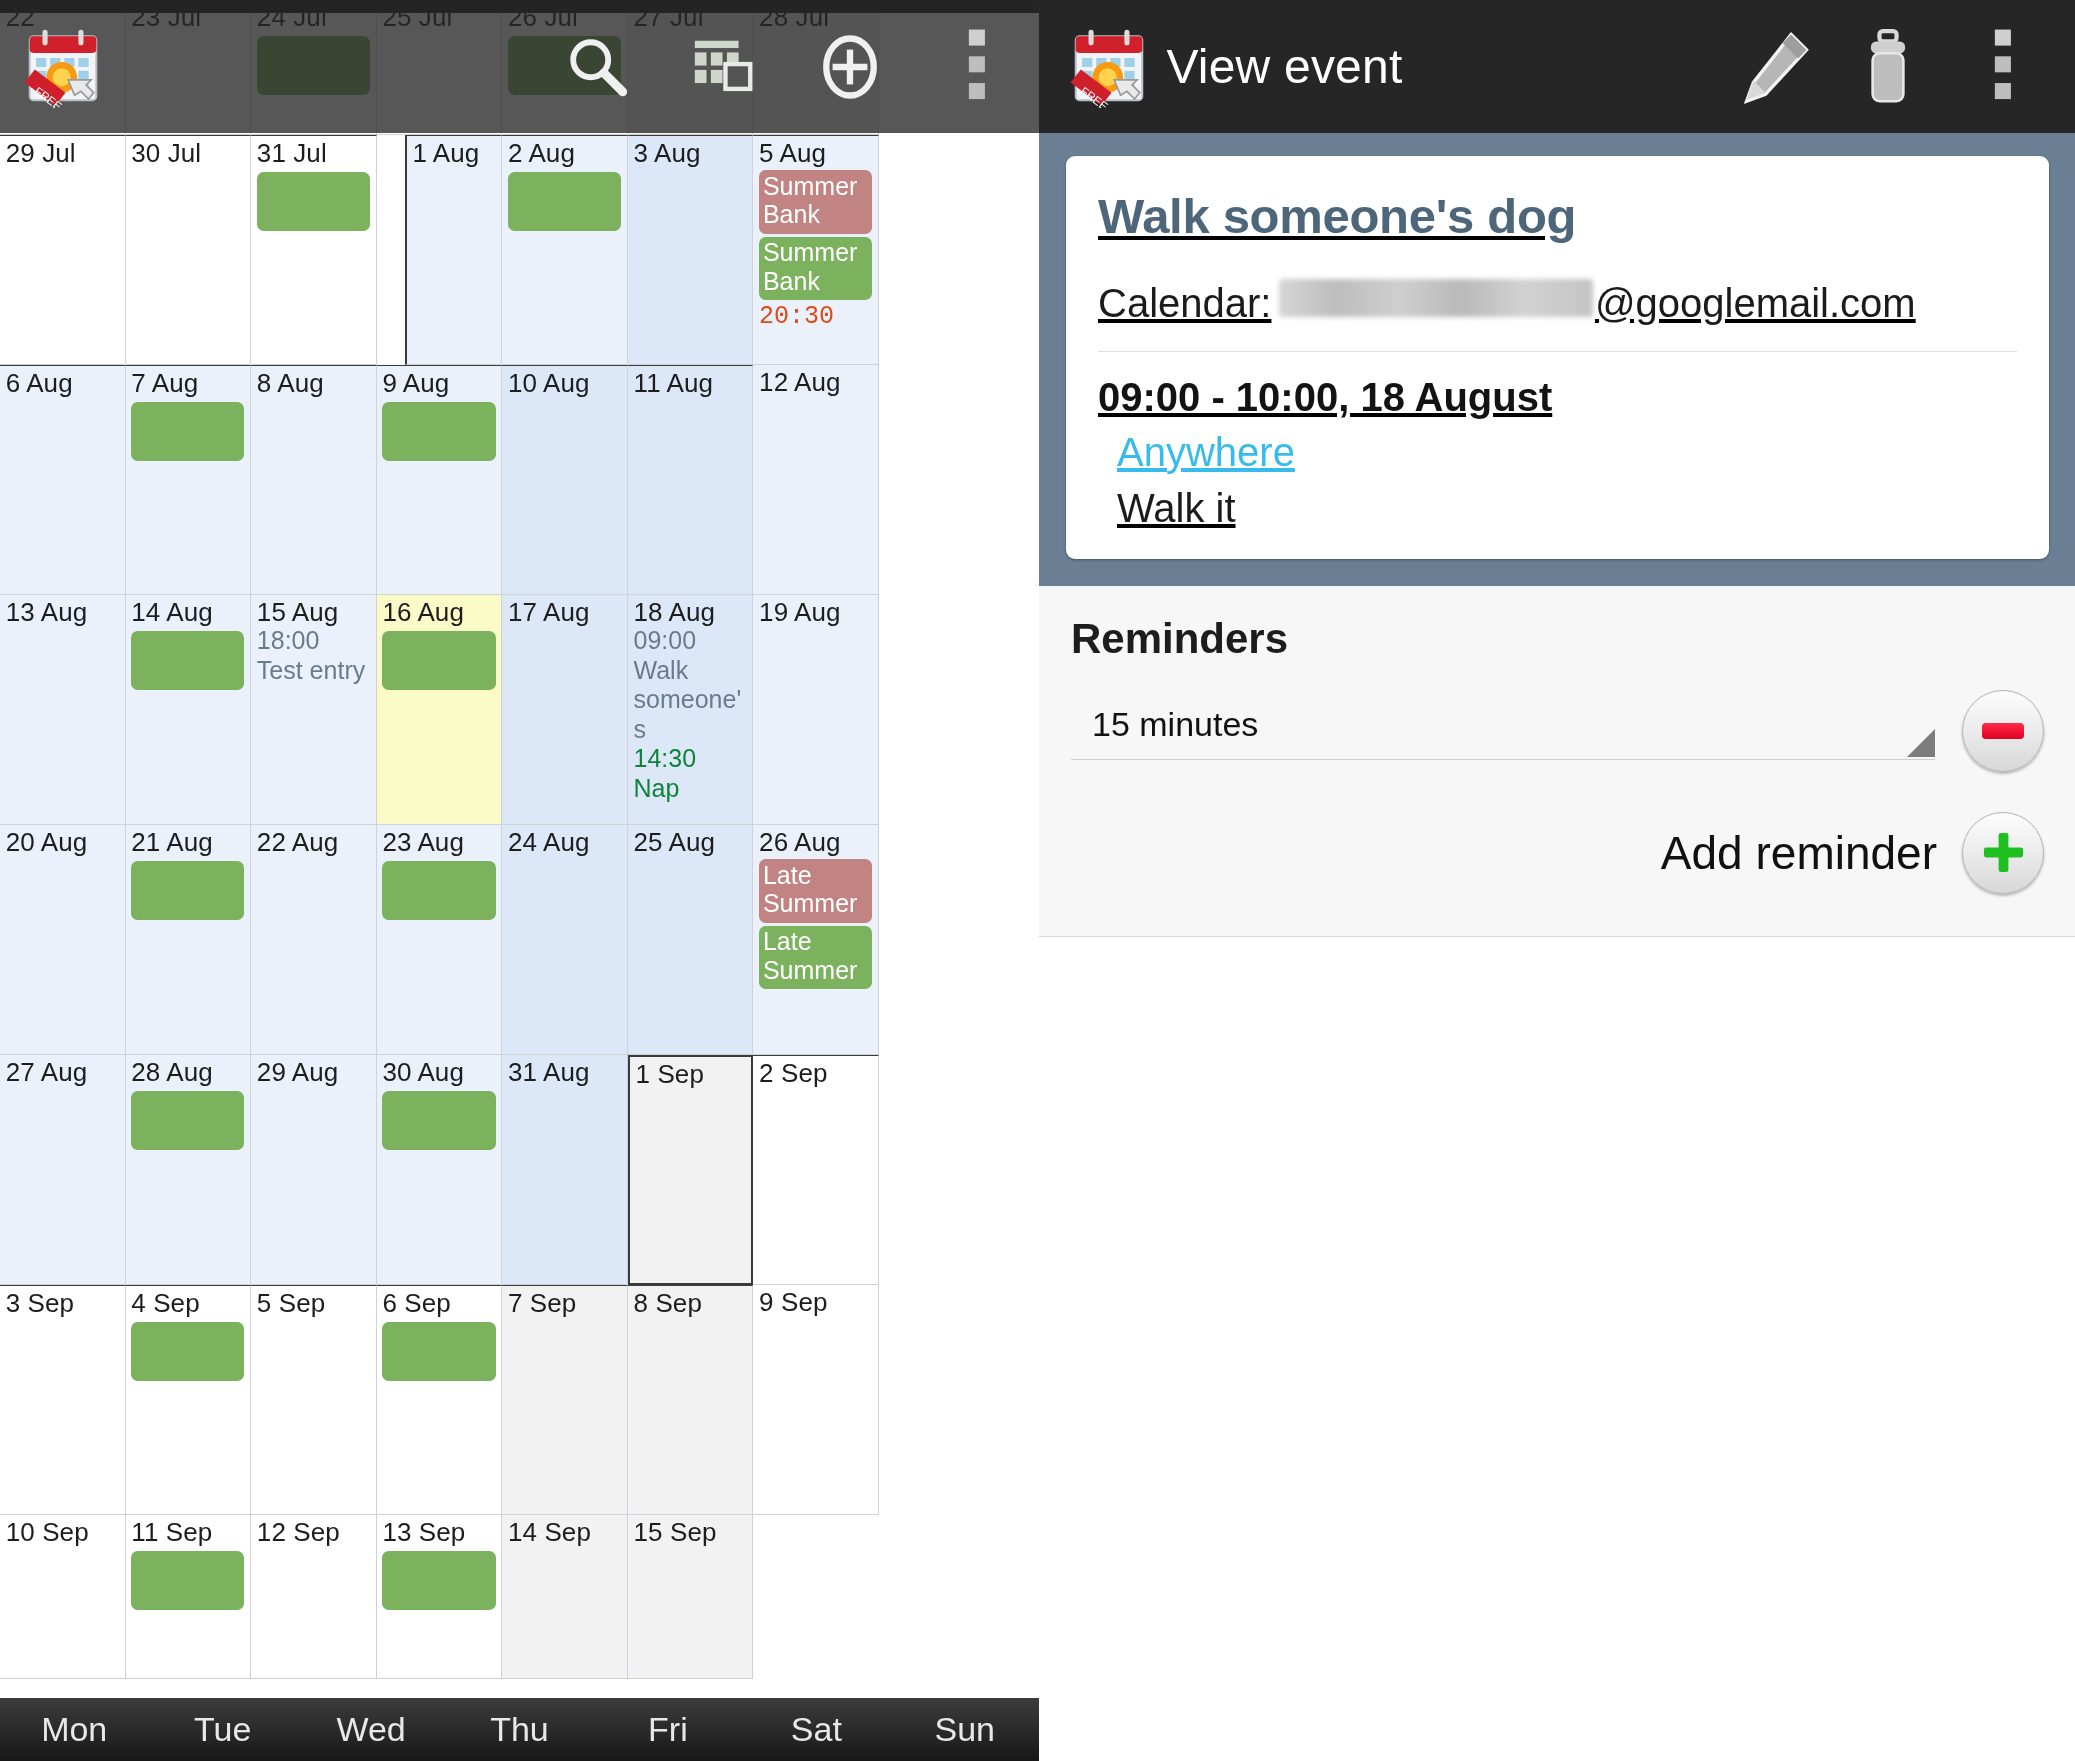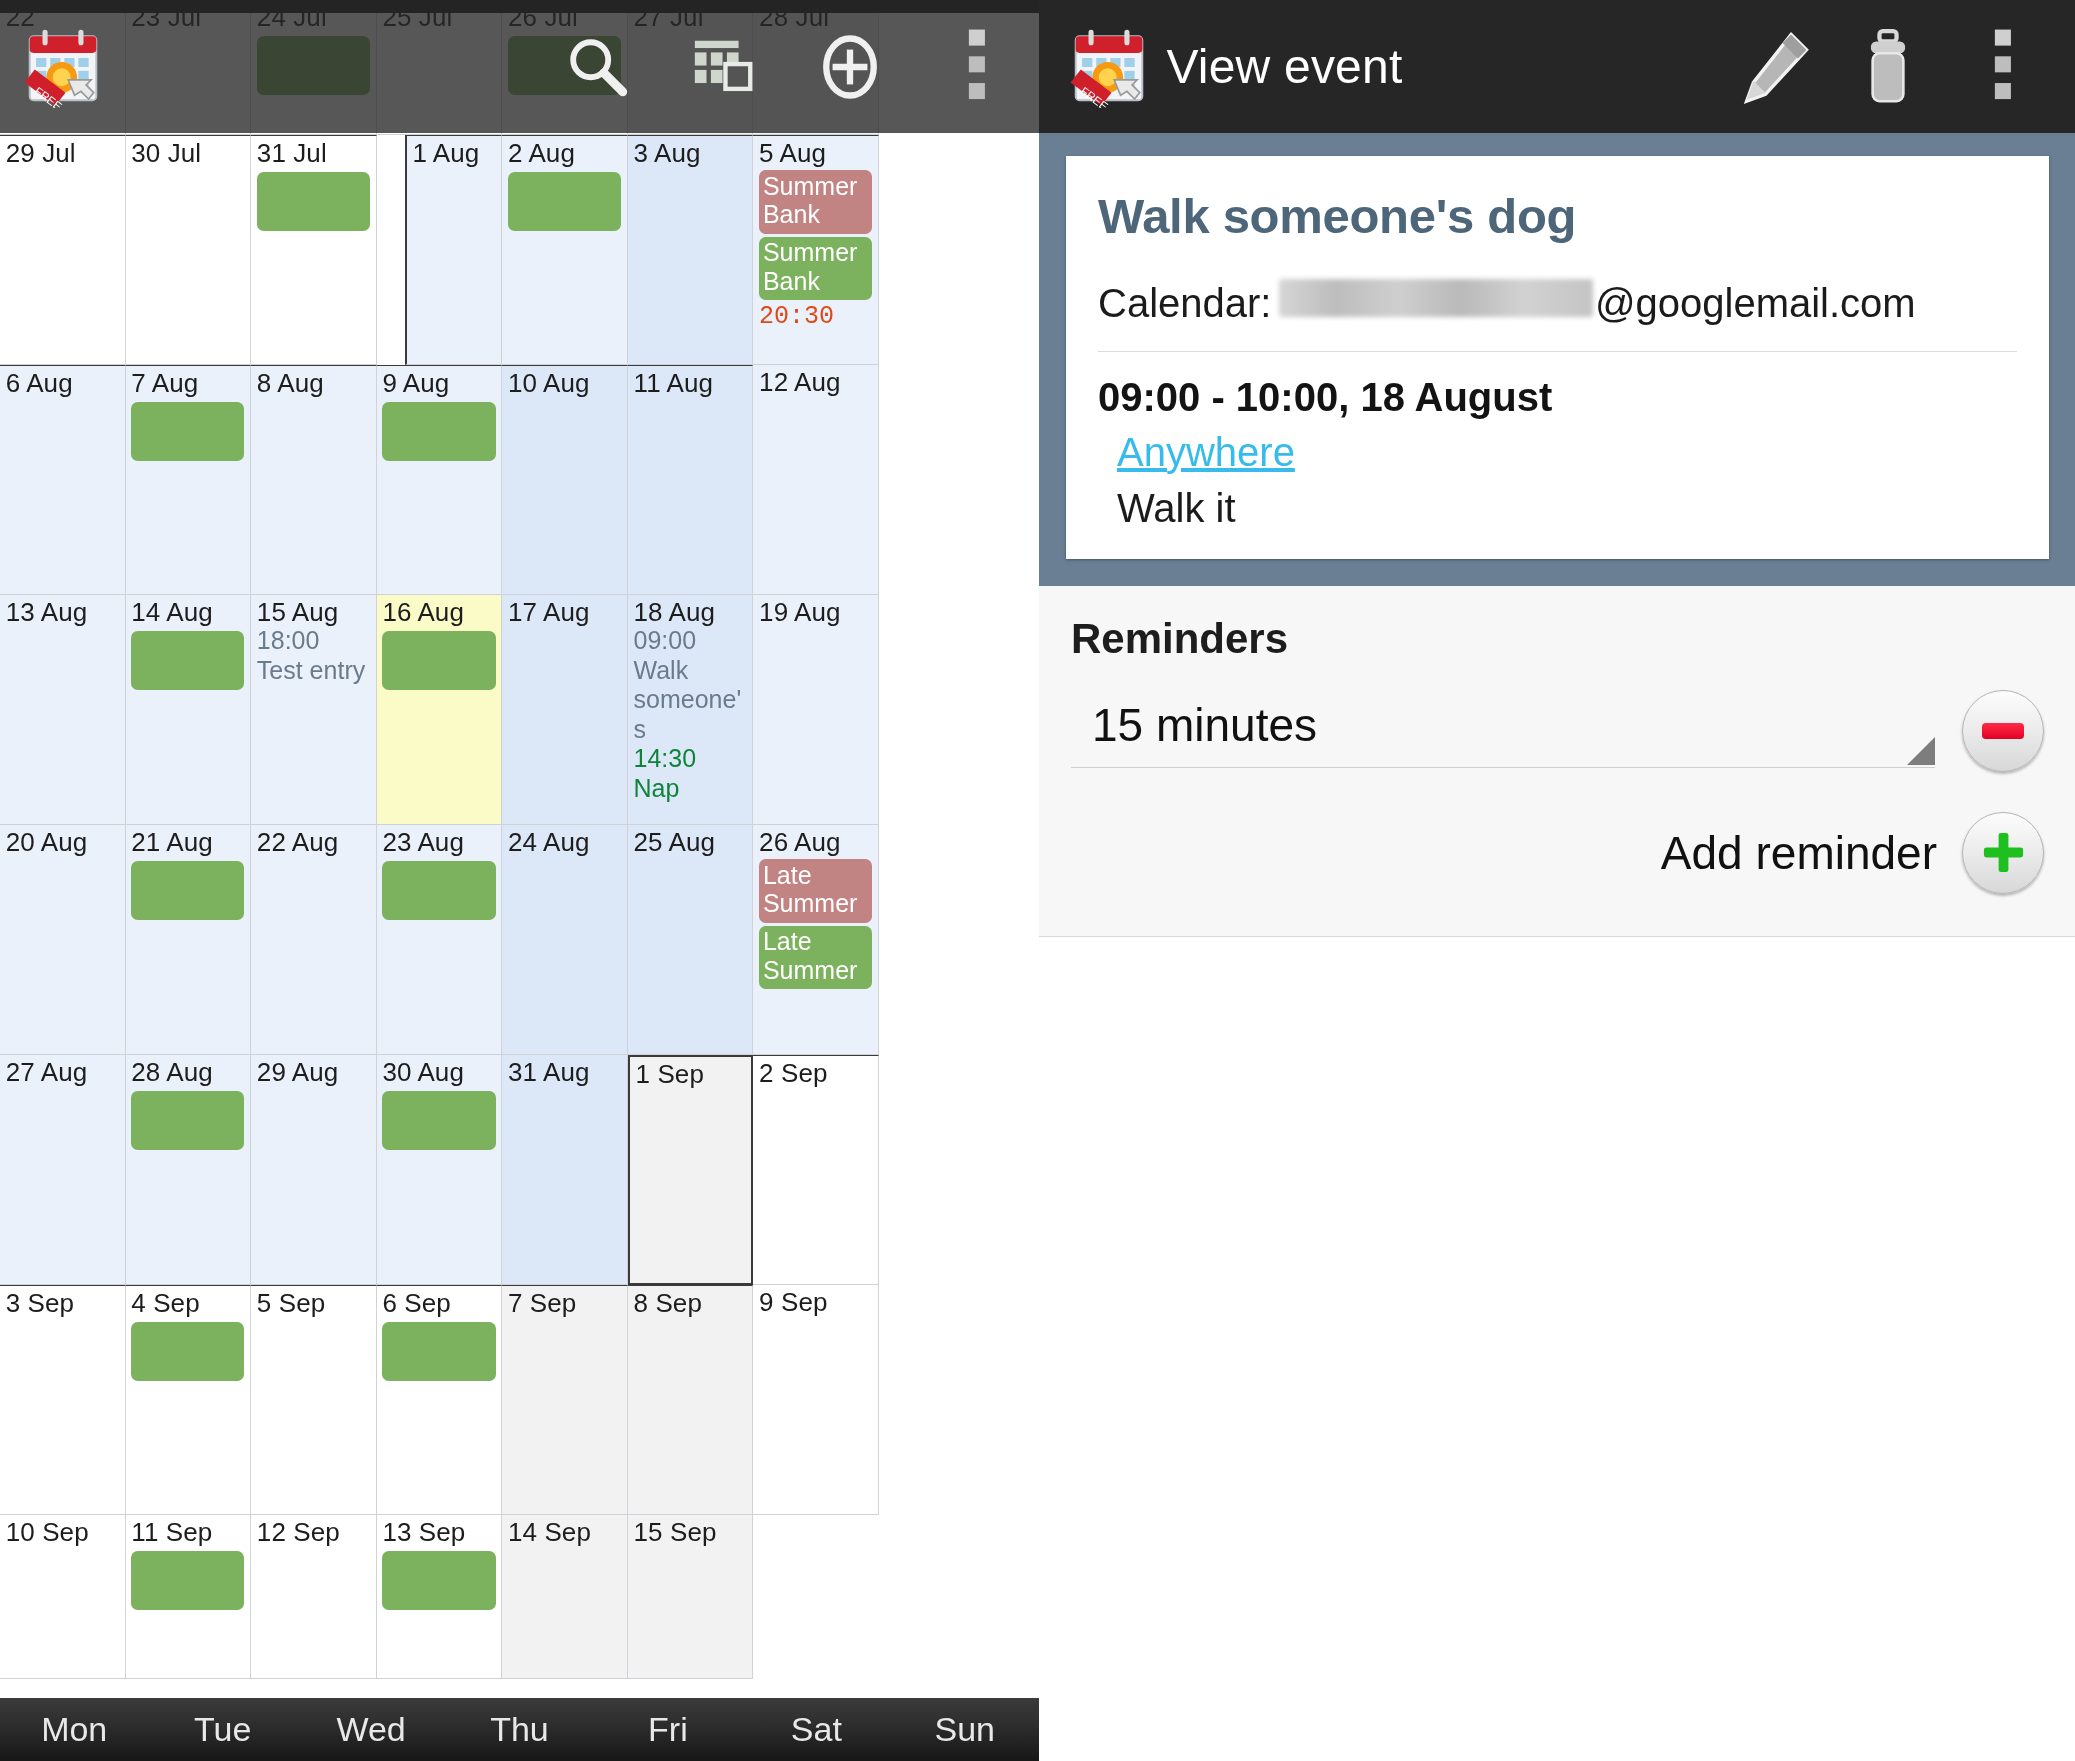--- a/index.html
+++ b/index.html
@@ -84,40 +84,40 @@
 
   #ev-header {
     position:relative; height:133px; width:1037px;
     background:#262626; display:flex; align-items:center; padding:0 17px 0 28.5px;
   }
   #ev-header .title { color:#ffffff; font-size:48px; margin-left:17px; letter-spacing:0.2px; }
   #ev-header .hspacer { flex:1; }
   .hdr-ico { width:114px; height:133px; display:flex; align-items:center; justify-content:center; }
 
   #ev-body { position:relative; width:1037px; background:#6a7f94; padding:23px 27px 27px 27px; }
-  #ev-card { background:#ffffff; border-radius:0; padding:32px 32px 28.5px 32px;
-             box-shadow:0 1px 2.9px rgba(0,0,0,.35); }
+  #ev-card { background:#ffffff; border-radius:9px; padding:32px 32px 28.5px 32px;
+             box-shadow:0 1px 2.9px rgba(0,0,0,.35);text-decoration:underline; }
   #ev-card .ev-title { font-size:49px; font-weight:bold; color:#4d6679; letter-spacing:-0.3px; }
   #ev-card .cal-row { margin-top:35px; font-size:40px; color:#1b1b1b; display:flex; align-items:baseline; }
   .redact { display:inline-block; width:314px; height:38px; margin:0 1.9px -1.9px 7.6px;
             background:linear-gradient(90deg,#d6d6d6,#bdbdbd 18%,#cfcfcf 38%,#b9b9b9 58%,#d2d2d2 78%,#c4c4c4);
             filter:blur(2.9px); border-radius:2.9px; }
   #ev-card .divider { height:1px; background:#dddddd; margin:25px 0 23px 0; }
   #ev-card .when { font-size:40px; font-weight:bold; color:#131313; }
   #ev-card .where { margin-top:9.5px; padding-left:19px; font-size:40px; color:#37bbed;
                     text-decoration:underline; display:inline-block; }
   #ev-card .desc { margin-top:11.4px; padding-left:19px; font-size:40px; color:#1b1b1b; }
 
   #reminders { position:relative; width:1037px; background:#f7f7f7; padding:28.5px 32px 42px 32px;
                border-bottom:1px solid #d9d9d9; }
   #reminders .rem-head { font-size:42px; font-weight:bold; color:#1d1d1d; }
   .rem-row { display:flex; align-items:center; margin-top:27px; }
   .spinner { position:relative; flex:1; margin-right:27px; padding-bottom:9.5px;
              border-bottom:1.9px solid #cfcfcf; }
-  .spinner .sp-val { font-size:46px; color:#111; padding:3.8px 0 5.7px 21px; }
+  .spinner .sp-val { font-size:34px; color:#111; padding:3.8px 0 5.7px 21px; }
   .spinner .sp-arrow { position:absolute; right:0; bottom:1.9px; width:0; height:0;
             border-left:28.5px solid transparent; border-bottom:28.5px solid #7d7d7d; }
   .circ-btn { width:82px; height:82px; border-radius:50%;
        background:linear-gradient(180deg,#fdfdfd 0%, #ececec 48%, #d7d7d7 100%);
        border:1.9px solid #b4b4b4; box-shadow:0 1.9px 2.9px rgba(0,0,0,.28);
        display:flex; align-items:center; justify-content:center; flex:none; }
   .minus-glyph { width:42px; height:16px; border-radius:3.8px;
        background:linear-gradient(180deg,#ff2b48 0%,#e00023 100%); }
   .rem-row2 { display:flex; align-items:center; justify-content:flex-end; margin-top:40px; }
   .rem-row2 .add-label { font-size:46px; color:#111; margin-right:25px; }

